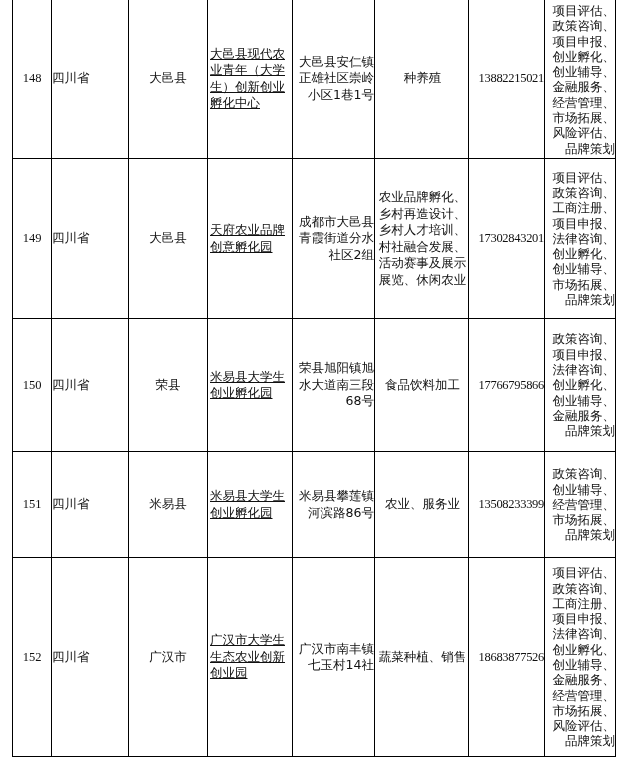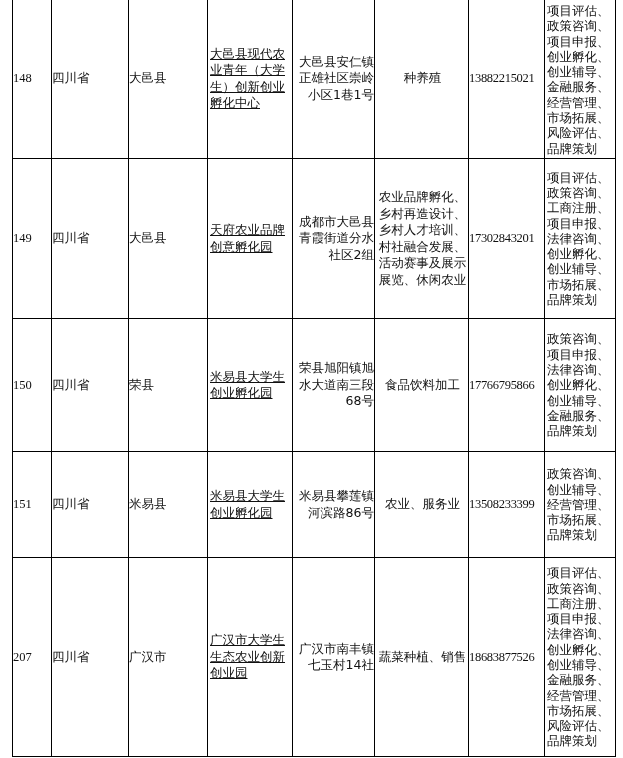--- a/index.html
+++ b/index.html
@@ -23,28 +23,28 @@
       table-layout: fixed;
     }
     .tbl td {
       border: 1.5px solid #000000;
       padding: 0;
       vertical-align: middle;
       font-size: 12.5px;
       line-height: 16.5px;
       overflow: hidden;
     }
-    .c-no { width: 38px; text-align: left; font-family: "Liberation Serif", serif; font-size: 12px; }
+    .c-no { width: 38px; text-align: center; font-family: "Liberation Serif", serif; font-size: 12px; }
     .c-prov { width: 76px; }
-    .c-city { width: 78px; }
+    .c-city { width: 78px; text-align: center; }
     .c-name { width: 82px; text-align: left; padding-left: 2px !important; text-decoration: underline; }
     .c-addr { width: 79px; text-align: right; padding-left: 2px !important; }
     .c-ind { width: 91px; text-align: center; padding-left: 2px !important; }
-    .c-tel { width: 75px; text-align: left; font-family: "Liberation Serif", serif; font-size: 12px; letter-spacing: -0.3px; }
-    .c-svc { width: 68px; text-align: left; padding-left: 2px !important; vertical-align: top !important; }
+    .c-tel { width: 75px; text-align: right; font-family: "Liberation Serif", serif; font-size: 12px; letter-spacing: -0.3px; }
+    .c-svc { width: 68px; text-align: right; padding-left: 2px !important; vertical-align: top !important; }
     .c-svc.mid { vertical-align: middle !important; }
     .wrap { word-break: break-all; white-space: normal; }
     .svc-line { display: block; white-space: nowrap; line-height: 15.3px; }
     tr.r148 { height: 160px; }
     tr.r149 { height: 160px; }
     tr.r150 { height: 133px; }
     tr.r151 { height: 106px; }
     tr.r152 { height: 199px; }
   </style>
 </head>
@@ -135,21 +135,21 @@
       <td class="c-svc mid">
         <span class="svc-line">政策咨询、</span>
         <span class="svc-line">创业辅导、</span>
         <span class="svc-line">经营管理、</span>
         <span class="svc-line">市场拓展、</span>
         <span class="svc-line">品牌策划</span>
       </td>
     </tr>
 
     <tr class="r152">
-      <td class="c-no">207</td>
+      <td class="c-no">152</td>
       <td class="c-prov">四川省</td>
       <td class="c-city">广汉市</td>
       <td class="c-name wrap">广汉市大学生生态农业创新创业园</td>
       <td class="c-addr wrap">广汉市南丰镇七玉村14社</td>
       <td class="c-ind wrap">蔬菜种植、销售</td>
       <td class="c-tel">18683877526</td>
       <td class="c-svc mid">
         <span class="svc-line">项目评估、</span>
         <span class="svc-line">政策咨询、</span>
         <span class="svc-line">工商注册、</span>

